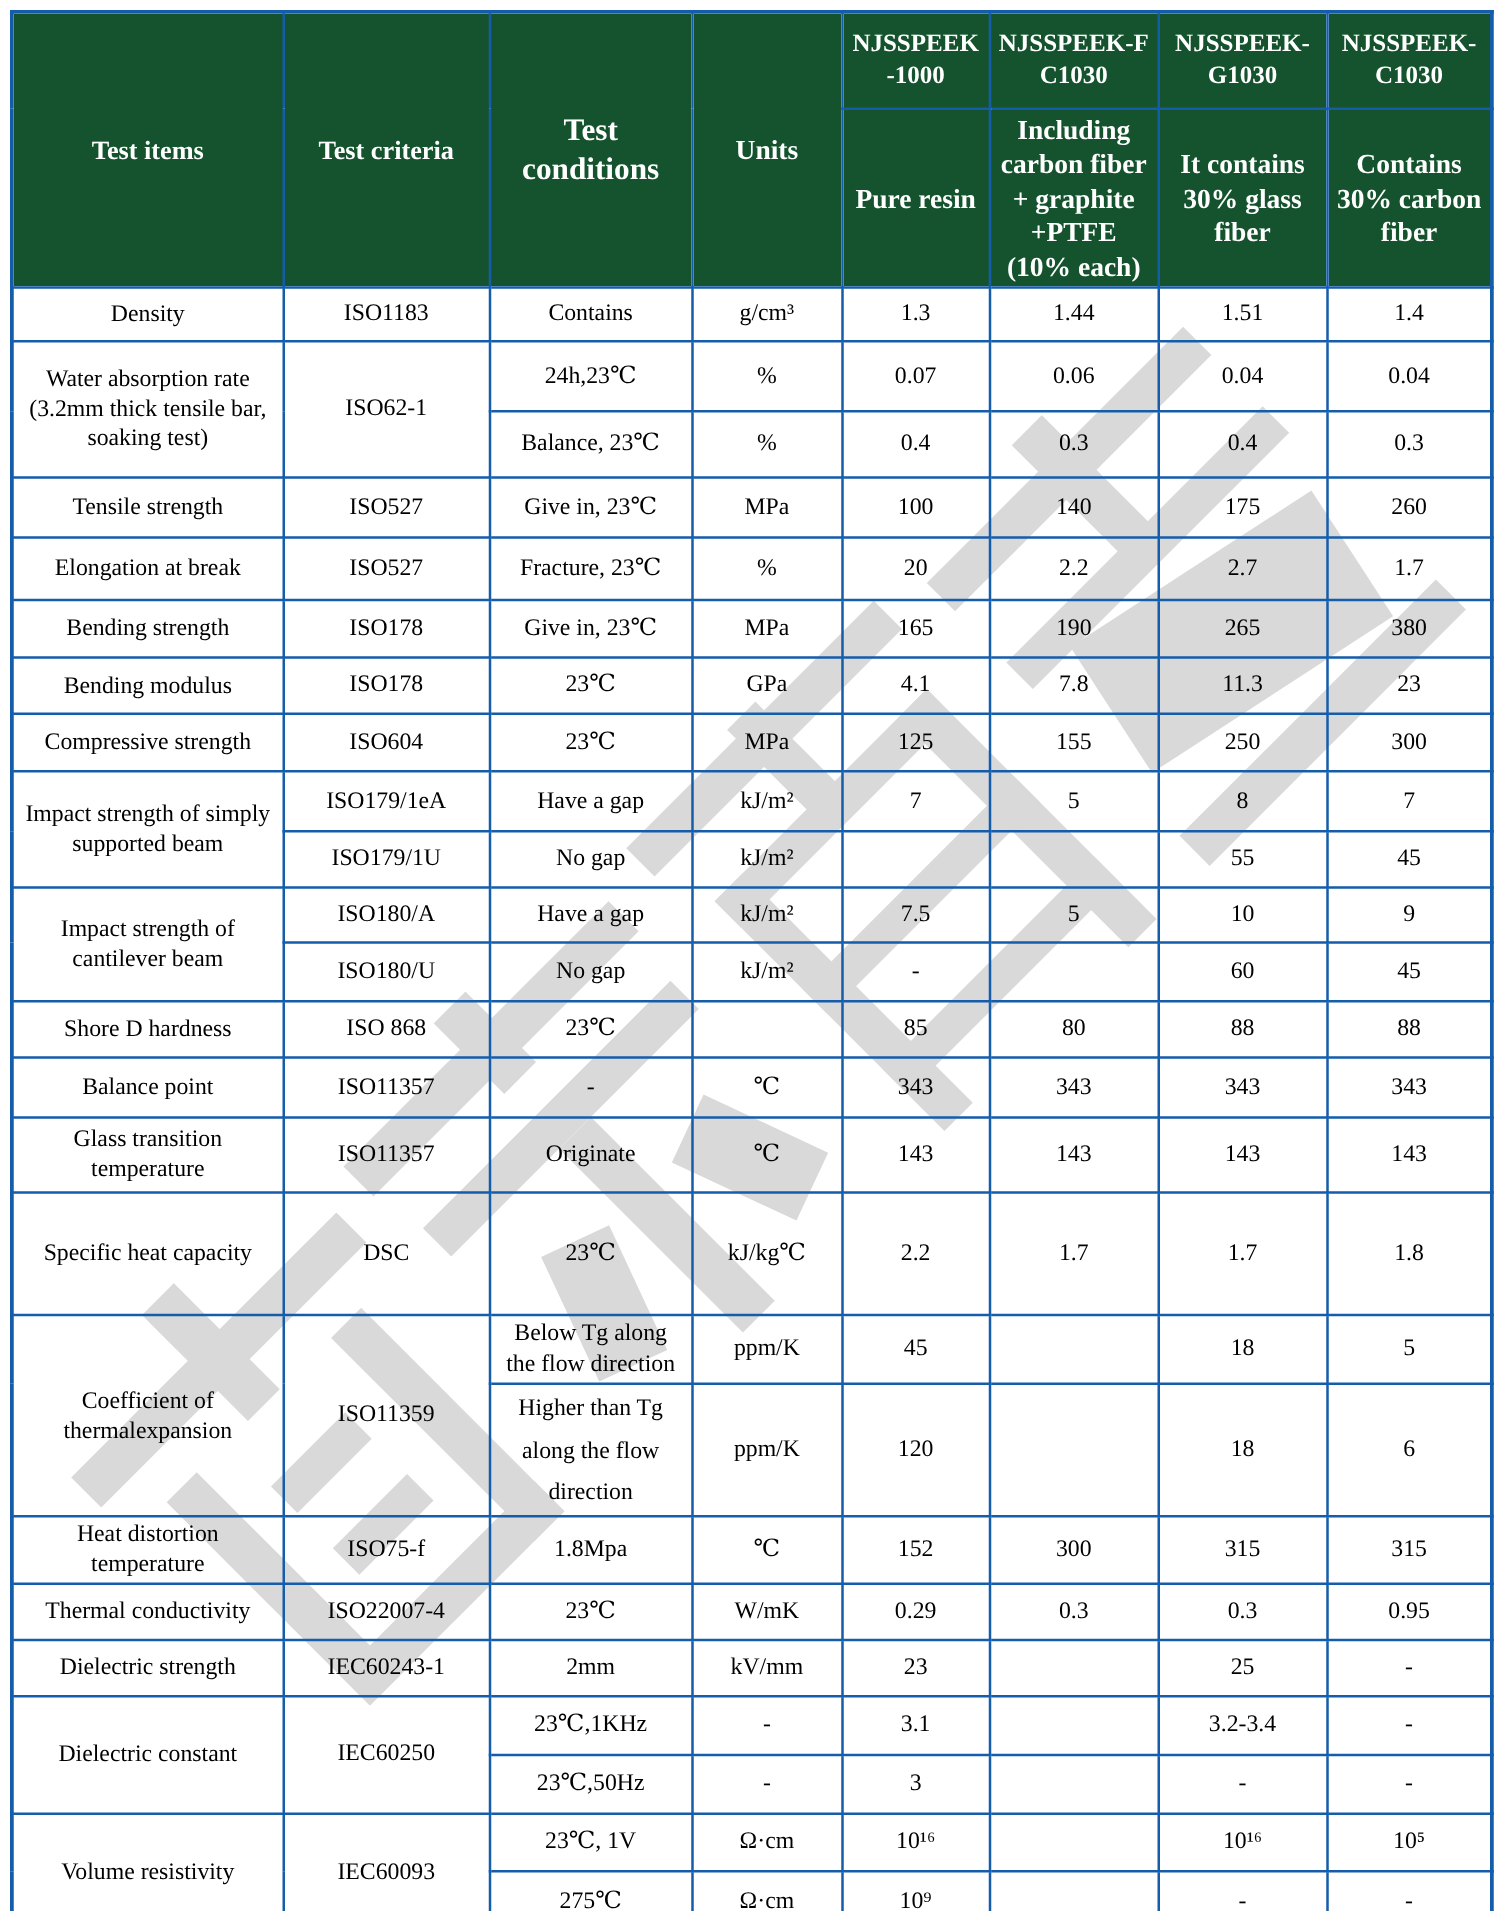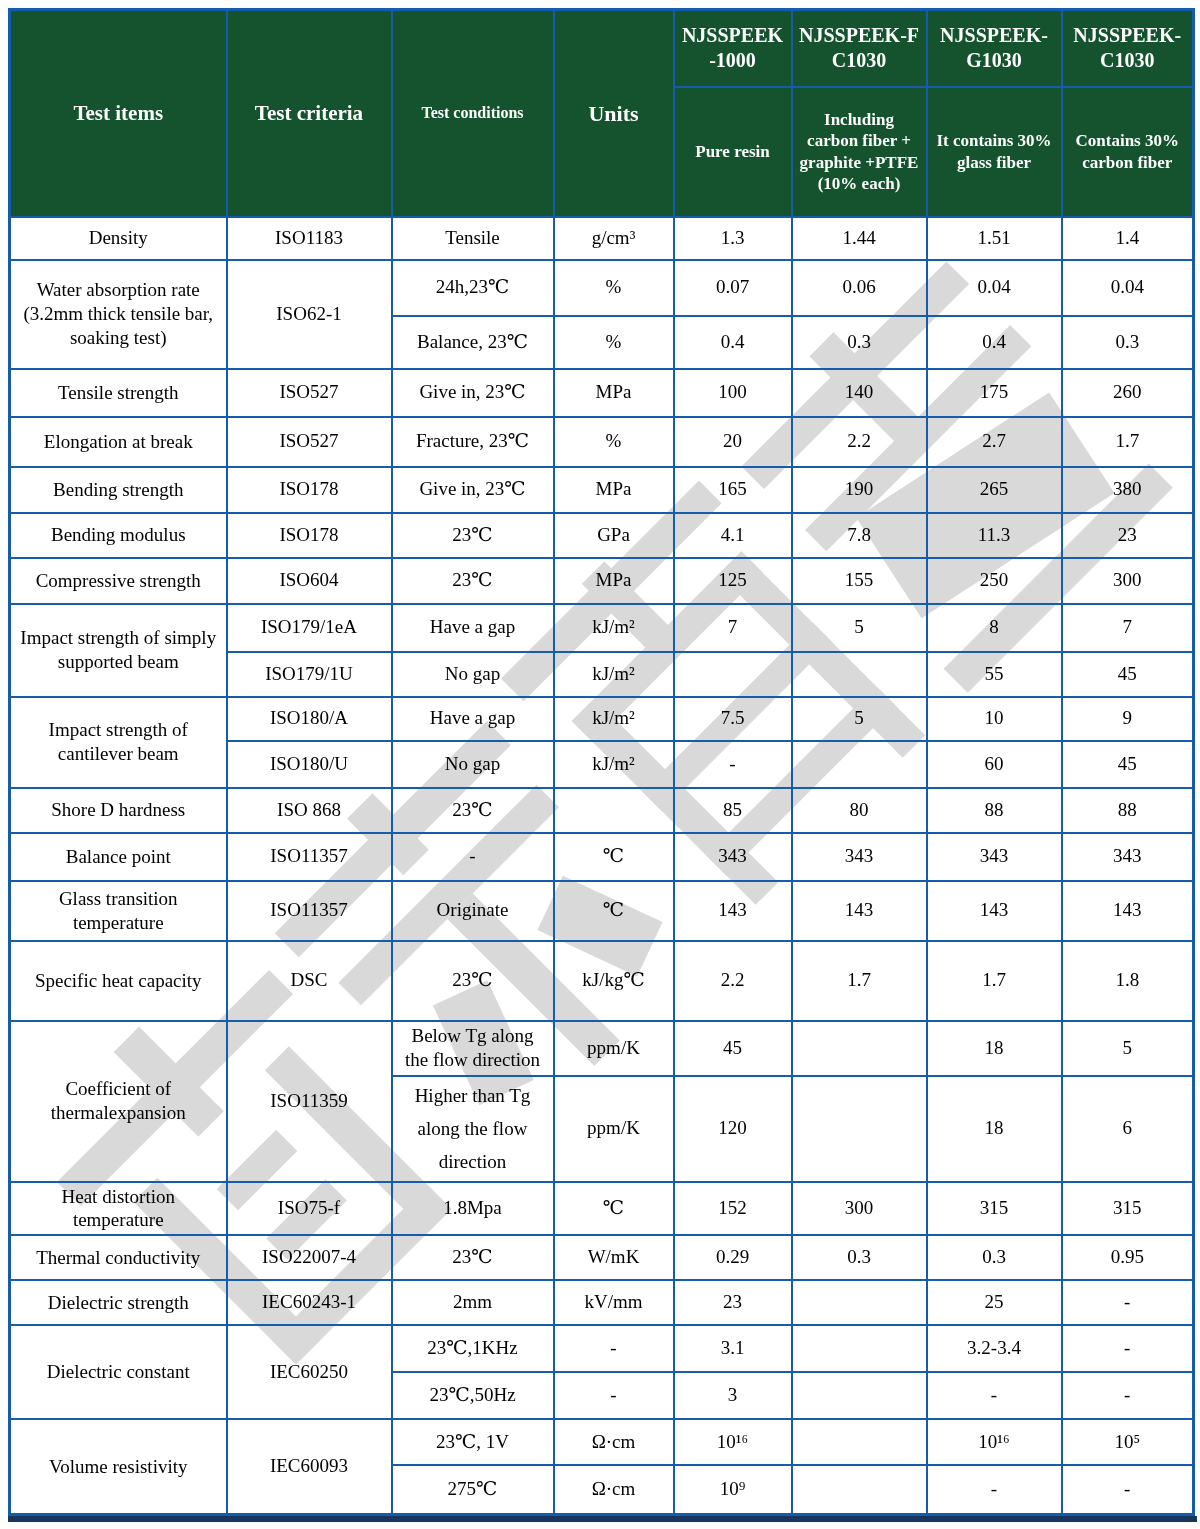--- a/index.html
+++ b/index.html
@@ -8,21 +8,21 @@
   .watermark-wrap{position:absolute;left:-50px;top:640px;width:1300px;height:360px;
         transform:rotate(-45deg);z-index:0;pointer-events:none;}
   .watermark-text{position:absolute;left:0;top:0;width:100%;height:100%;opacity:0;
         font-size:300px;letter-spacing:28px;white-space:nowrap;color:#d9d9d9;}
   table.spec{border-collapse:collapse;table-layout:fixed;width:1184px;margin:8px 0 0 8px;
         position:relative;z-index:1;border:3px solid #155cab;}
   th,td{border:2px solid #155cab;text-align:center;vertical-align:middle;
         padding:2px 5px;overflow:hidden;}
   thead th{background:#14532d;color:#ffffff;font-weight:bold;font-size:20px;line-height:1.25;}
   thead th.prod-name{font-size:20px;word-break:break-all;}
-  thead th.prod-desc{font-size:17px;}
+  thead th.prod-desc{font-size:22px;}
   tbody td{font-size:19px;color:#000000;background:transparent;line-height:1.3;}
   td.item-cell{line-height:1.25;}
   .bottom-bar{width:1189px;height:6px;background:#17365d;margin:0 0 0 8px;position:relative;z-index:1;}
 </style>
 </head>
 <body>
 
 <div class="page">
 
   <div class="watermark-wrap">
@@ -70,39 +70,39 @@
         <col style="width:120px">
       <col style="width:118px">
         <col style="width:135px">
         <col style="width:135px">
         <col style="width:132px">
     </colgroup>
     <thead>
       <tr style="height:77px">
         <th rowspan="2" style="font-size:21px">Test items</th>
         <th rowspan="2" style="font-size:21px">Test criteria</th>
-        <th rowspan="2" style="font-size:16px">Test conditions</th>
+        <th rowspan="2" style="font-size:25px">Test conditions</th>
         <th rowspan="2" style="font-size:22px">Units</th>
         <th class="prod-name">NJSSPEEK-1000</th>
         <th class="prod-name">NJSSPEEK-FC1030</th>
         <th class="prod-name">NJSSPEEK-G1030</th>
         <th class="prod-name">NJSSPEEK-C1030</th>
       </tr>
       <tr style="height:130px">
         <th class="prod-desc">Pure resin</th>
         <th class="prod-desc">Including carbon fiber + graphite +PTFE (10% each)</th>
         <th class="prod-desc">It contains 30% glass fiber</th>
         <th class="prod-desc">Contains 30% carbon fiber</th>
       </tr>
     </thead>
     <tbody>
       <tr style="height:43px">
         <td class="item-cell">Density</td>
         <td>ISO1183</td>
-        <td>Tensile</td>
+        <td>Contains</td>
         <td>g/cm³</td>
         <td>1.3</td>
         <td>1.44</td>
         <td>1.51</td>
         <td>1.4</td>
       </tr>
       <tr style="height:56px">
         <td class="item-cell" rowspan="2">Water absorption rate (3.2mm thick tensile bar, soaking test)</td>
         <td rowspan="2">ISO62-1</td>
         <td>24h,23℃</td>
@@ -231,21 +231,21 @@
       <tr style="height:60px">
         <td class="item-cell">Glass transition temperature</td>
         <td>ISO11357</td>
         <td>Originate</td>
         <td>℃</td>
         <td>143</td>
         <td>143</td>
         <td>143</td>
         <td>143</td>
       </tr>
-      <tr style="height:80px">
+      <tr style="height:98px">
         <td class="item-cell">Specific heat capacity</td>
         <td>DSC</td>
         <td>23℃</td>
         <td>kJ/kg℃</td>
         <td>2.2</td>
         <td>1.7</td>
         <td>1.7</td>
         <td>1.8</td>
       </tr>
       <tr style="height:53px">

